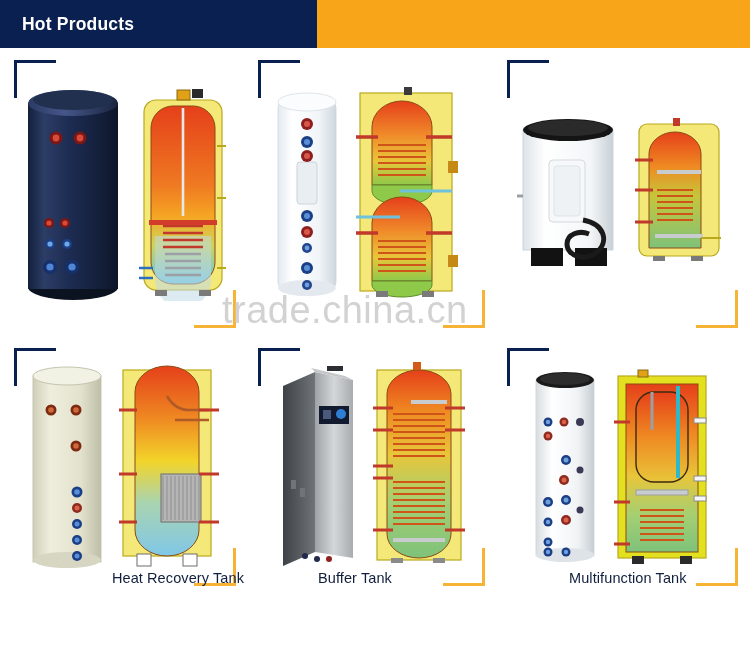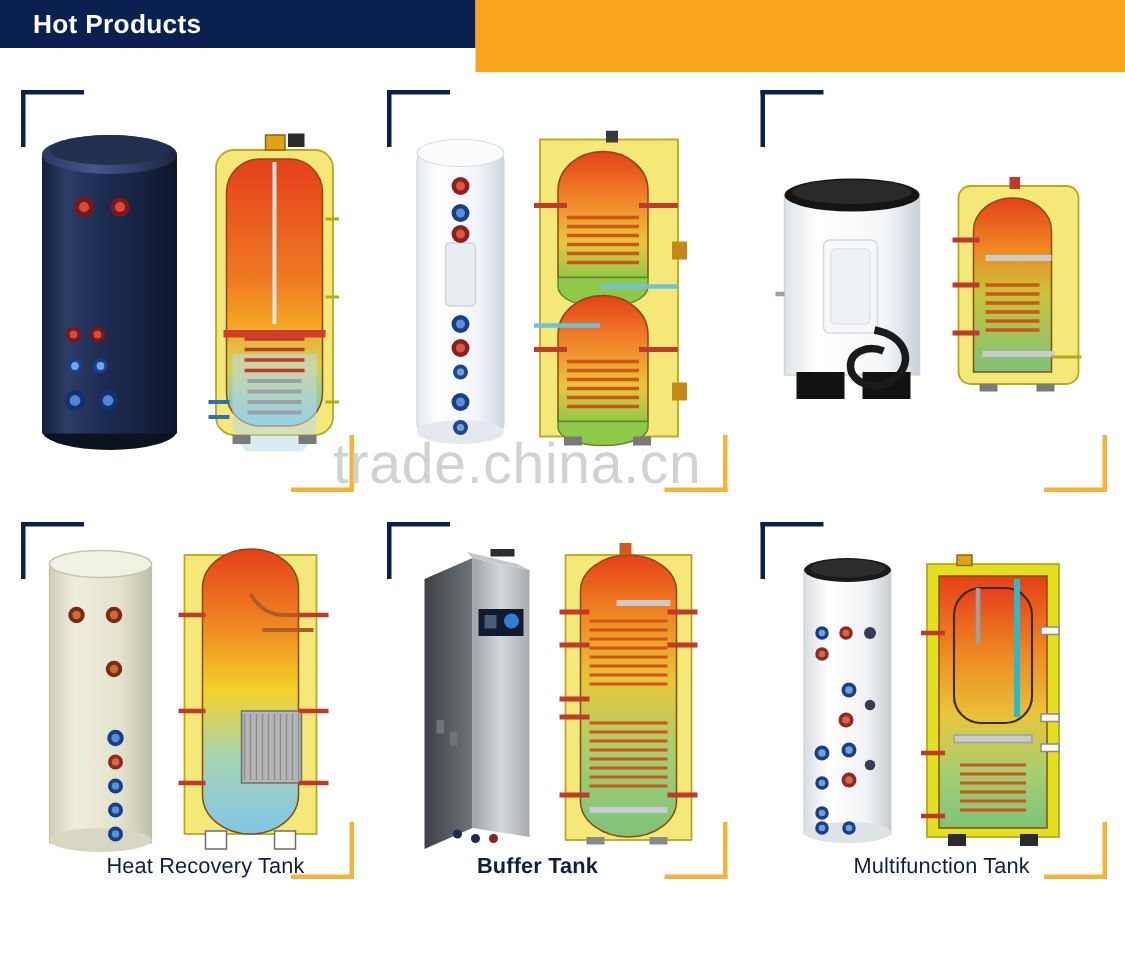--- a/index.html
+++ b/index.html
@@ -7,57 +7,57 @@
     width: 750px; height: 648px;
     background: #ffffff;
     font-family: "Liberation Sans", sans-serif;
     overflow: hidden;
   }
   #page { position: relative; width: 750px; height: 648px; background: #fff; }
 
   
   .header { position: absolute; left: 0; top: 0; width: 750px; height: 48px; display: flex; }
   .header-navy {
-    width: 317px; height: 32px; background: #0a2050;
+    width: 317px; height: 48px; background: #0a2050;
     display: flex; align-items: center; padding-left: 22px;
   }
   .header-title {
     color: #ffffff; font-size: 17.5px; font-weight: 600; letter-spacing: .2px;
     font-family: "Liberation Sans", sans-serif;
   }
   .header-orange { flex: 1; height: 48px; background: #f9a51a; }
 
   
   .grid { position: absolute; left: 0; top: 48px; width: 750px; height: 600px; }
   .cell { position: absolute; }
   .r1 { top: 4px; height: 282px; }
   .r2 { top: 292px; height: 252px; }
   .c1 { left: 4px;   width: 240px; }
-  .c2 { left: 248px; width: 245px; font-weight: bold; }
+  .c2 { left: 248px; width: 245px; }
   .c3 { left: 497px; width: 249px; }
 
   
   .bracket { position: absolute; pointer-events: none; }
   .br-tl { left: 10px; top: 8px; width: 42px; height: 38px;
            border-left: 3px solid #0a2050; border-top: 3px solid #0a2050; }
   .br-br { right: 8px; bottom: 6px; width: 42px; height: 38px;
            border-right: 3px solid #f6b335; border-bottom: 3px solid #f6b335; }
 
   
   .figure { position: absolute; left: 0; top: 0; width: 100%; height: 100%;
             display: flex; align-items: center; justify-content: center; gap: 10px; }
   .figure svg { display: block; }
 
   
   .label {
     position: absolute; bottom: 6px; left: 0; width: 100%;
     text-align: center; color: #101f3d; font-size: 14.5px;
     font-family: "Liberation Sans", sans-serif; letter-spacing: .1px;
   }
-  .lbl-r2c1 { text-align: center; padding-left: 26px; margin-top: 20px; }
+  .lbl-r2c1 { text-align: right; padding-left: 26px; margin-top: 20px; }
   .lbl-r2c2 { text-align: left; padding-left: 70px; }
   .lbl-r2c3 { text-align: left; padding-left: 72px; }
 
   
   .watermark {
     position: absolute; left: 222px; top: 289px;
     font-size: 38px; color: #d2d2d2; letter-spacing: .5px;
     font-family: "Liberation Sans", sans-serif; white-space: nowrap;
     user-select: none;
   }

